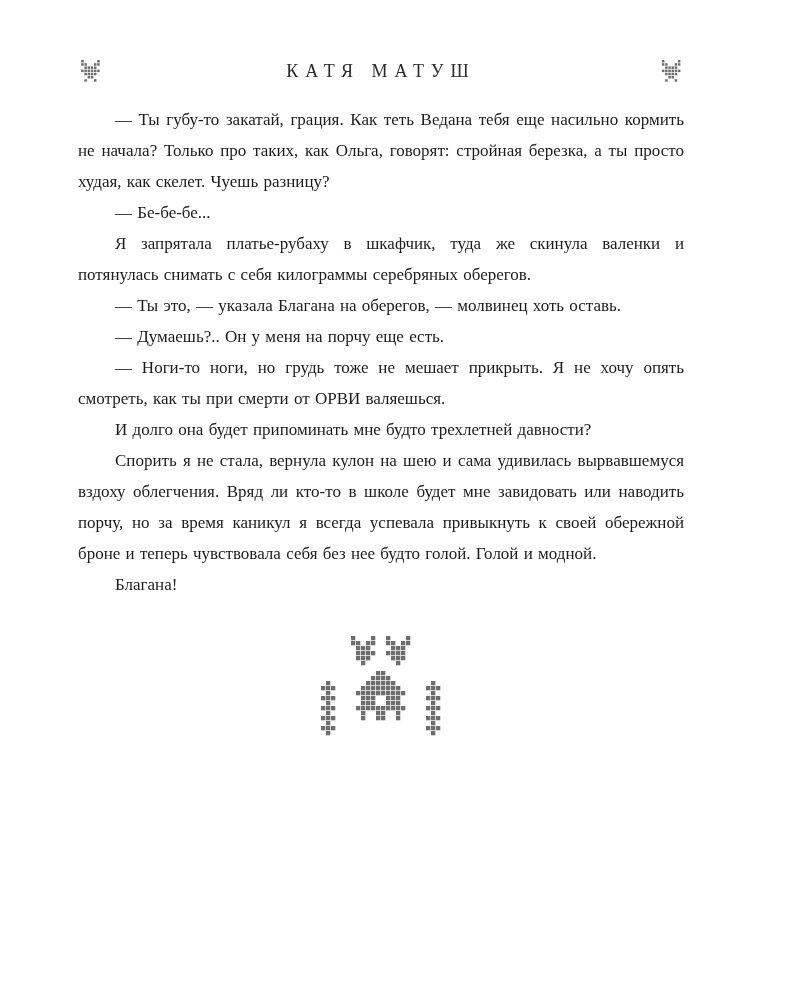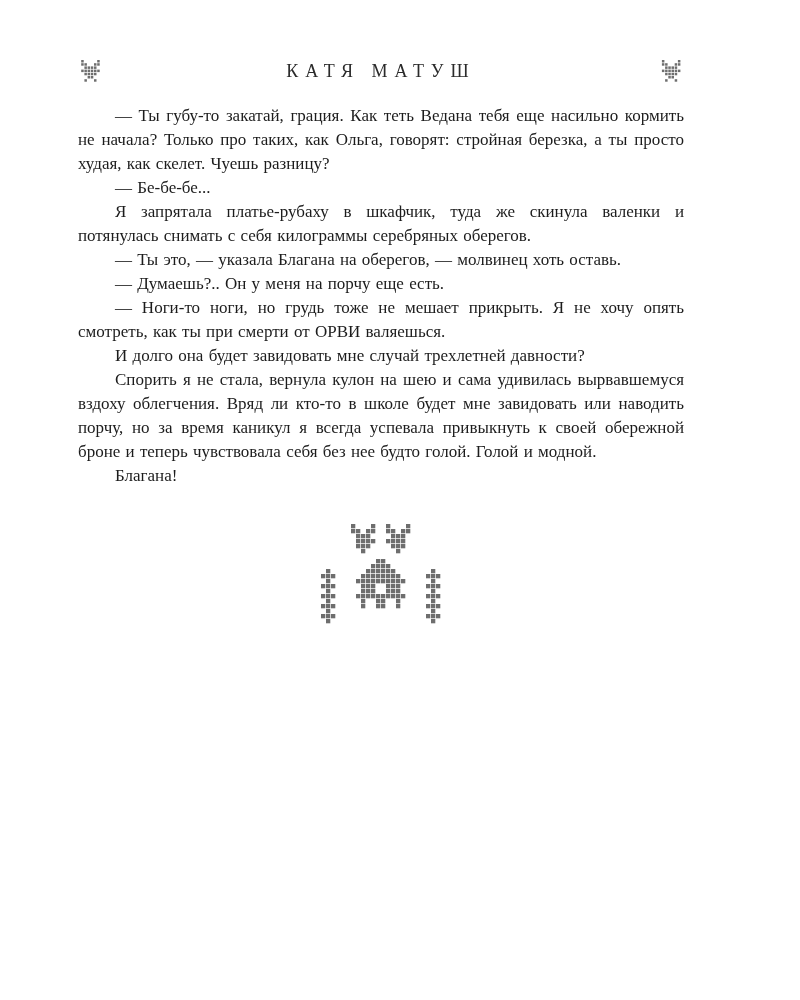--- a/index.html
+++ b/index.html
@@ -30,21 +30,21 @@
     font-weight: normal;
     letter-spacing: 7px;
     color: #2b2b2b;
     white-space: nowrap;
   }
   .orn { display: inline-flex; line-height: 0; }
   .orn-right { transform: scaleX(-1); }
   .text-block p {
     margin: 0;
     font-size: 17px;
-    line-height: 24px;
+    line-height: 31px;
     text-align: justify;
     text-indent: 37px;
     word-spacing: 1px;
   }
   .end-ornament {
     display: flex;
     justify-content: center;
     margin-top: 36px;
     line-height: 0;
   }
@@ -114,21 +114,21 @@
       </span>
   </header>
 
   <main class="text-block">
     <p>—  Ты губу-то закатай, грация. Как теть Ведана тебя еще насильно кормить не начала? Только про таких, как Ольга, говорят: стройная березка, а ты просто худая, как скелет. Чуешь разницу?</p>
     <p>—  Бе-бе-бе...</p>
     <p>Я запрятала платье-рубаху в шкафчик, туда же скинула валенки и потянулась снимать с себя килограммы серебряных оберегов.</p>
     <p>—  Ты это, — указала Благана на оберегов, — молвинец хоть оставь.</p>
     <p>—  Думаешь?.. Он у меня на порчу еще есть.</p>
     <p>—  Ноги-то ноги, но грудь тоже не мешает прикрыть. Я не хочу опять смотреть, как ты при смерти от ОРВИ валяешься.</p>
-    <p>И долго она будет завидовать мне случай трехлетней давности?</p>
+    <p>И долго она будет припоминать мне будто трехлетней давности?</p>
     <p>Спорить я не стала, вернула кулон на шею и сама удивилась вырвавшемуся вздоху облегчения. Вряд ли кто-то в школе будет мне завидовать или наводить порчу, но за время каникул я всегда успевала привыкнуть к своей обережной броне и теперь чувствовала себя без нее будто голой. Голой и модной.</p>
     <p>Благана!</p>
   </main>
 
   <div class="end-ornament" id="orn-footer">
       <svg width="140" height="100" aria-hidden="true">
         <rect x="40" y="0" width="4.3" height="4.3" fill="#6e6e6e"></rect>
         <rect x="60" y="0" width="4.3" height="4.3" fill="#6e6e6e"></rect>
         <rect x="75" y="0" width="4.3" height="4.3" fill="#6e6e6e"></rect>
         <rect x="95" y="0" width="4.3" height="4.3" fill="#6e6e6e"></rect>

